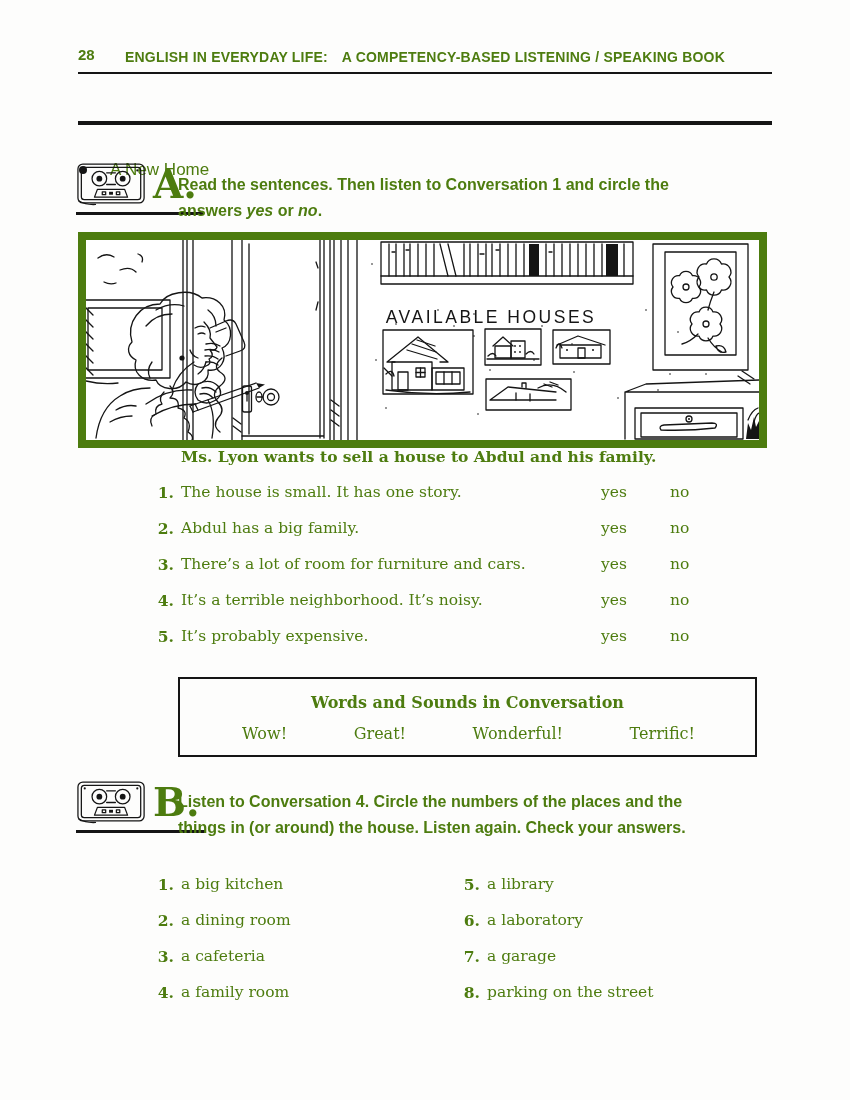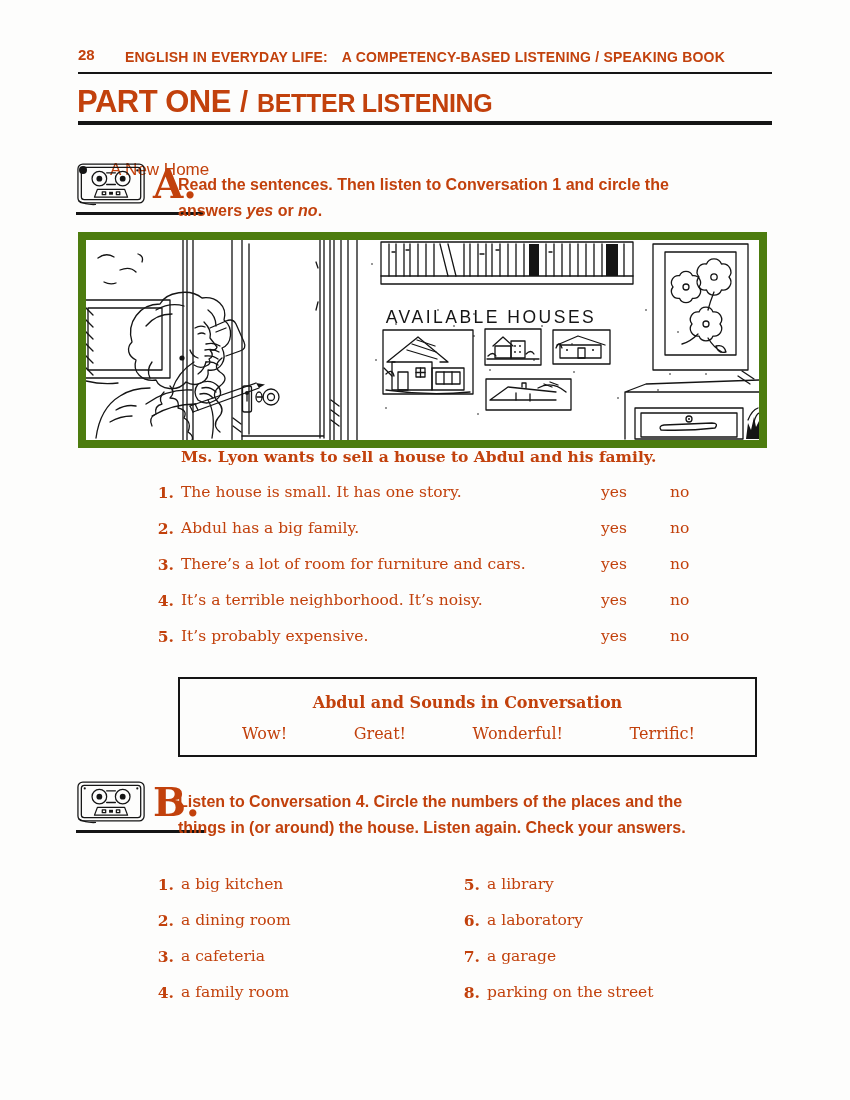--- a/index.html
+++ b/index.html
@@ -1,16 +1,16 @@
 <!DOCTYPE html>
 <html><head>
 <meta charset="utf-8">
 <style>
   html,body{margin:0;padding:0;background:#e8e8e8;}
-  .page{position:relative;width:850px;height:1100px;background:#fdfdfc;color:#c2410c;
+  .page{position:relative;width:850px;height:1100px;background:#fdfdfc;color:#4d7c0f;
         font-family:"Liberation Sans",sans-serif;overflow:hidden;margin:0 auto;}
   
   .page-number{position:absolute;left:78px;top:46px;font-size:15px;font-weight:bold;}
   .running-title{position:absolute;left:0;right:0;top:49px;display:flex;justify-content:center;
                  gap:14px;font-size:14px;font-weight:bold;letter-spacing:.2px;}
   .rule1{position:absolute;left:78px;right:78px;top:72px;height:2px;background:#151515;}
   .part-heading{position:absolute;left:77px;top:84px;display:flex;align-items:baseline;gap:9px;white-space:nowrap;}
   .part-one{font-size:31px;font-weight:bold;letter-spacing:-.5px;}
   .part-sep{font-size:29px;font-weight:bold;}
   .part-sub{font-size:25px;font-weight:bold;letter-spacing:-.3px;}
@@ -58,25 +58,20 @@
 
 <div class="page">
 
   <div class="page-number">28</div>
   <div class="running-title">
     <span>ENGLISH IN EVERYDAY LIFE:</span>
     <span>A COMPETENCY-BASED LISTENING / SPEAKING BOOK</span>
   </div>
   <div class="rule1"></div>
 
-  <div class="part-heading">
-    <span class="part-one">PART ONE</span>
-    <span class="part-sep">/</span>
-    <span class="part-sub">BETTER LISTENING</span>
-  </div>
   <div class="rule2"></div>
 
   <div class="topic">
     <span class="dot"></span>
     <span>A New Home</span>
   </div>
 
   <div class="badge badge-a">
     <svg width="72" height="47" viewBox="0 0 74 48">
       <rect class="ink" x="2" y="3" width="68" height="40" rx="5"></rect>
@@ -287,21 +282,21 @@
     <span class="no">no</span>
   </div>
   <div class="qrow serif" style="top:627px">
     <span class="num">5.</span>
     <span class="qtext">It’s probably expensive.</span>
     <span class="yes">yes</span>
     <span class="no">no</span>
   </div>
 
   <div class="words-box">
-    <div class="words-title serif">Abdul and Sounds in Conversation</div>
+    <div class="words-title serif">Words and Sounds in Conversation</div>
     <div class="words-row serif">
       <span>Wow!</span>
       <span>Great!</span>
       <span>Wonderful!</span>
       <span>Terrific!</span>
     </div>
   </div>
 
   <div class="badge badge-b">
     <svg width="72" height="47" viewBox="0 0 74 48">

